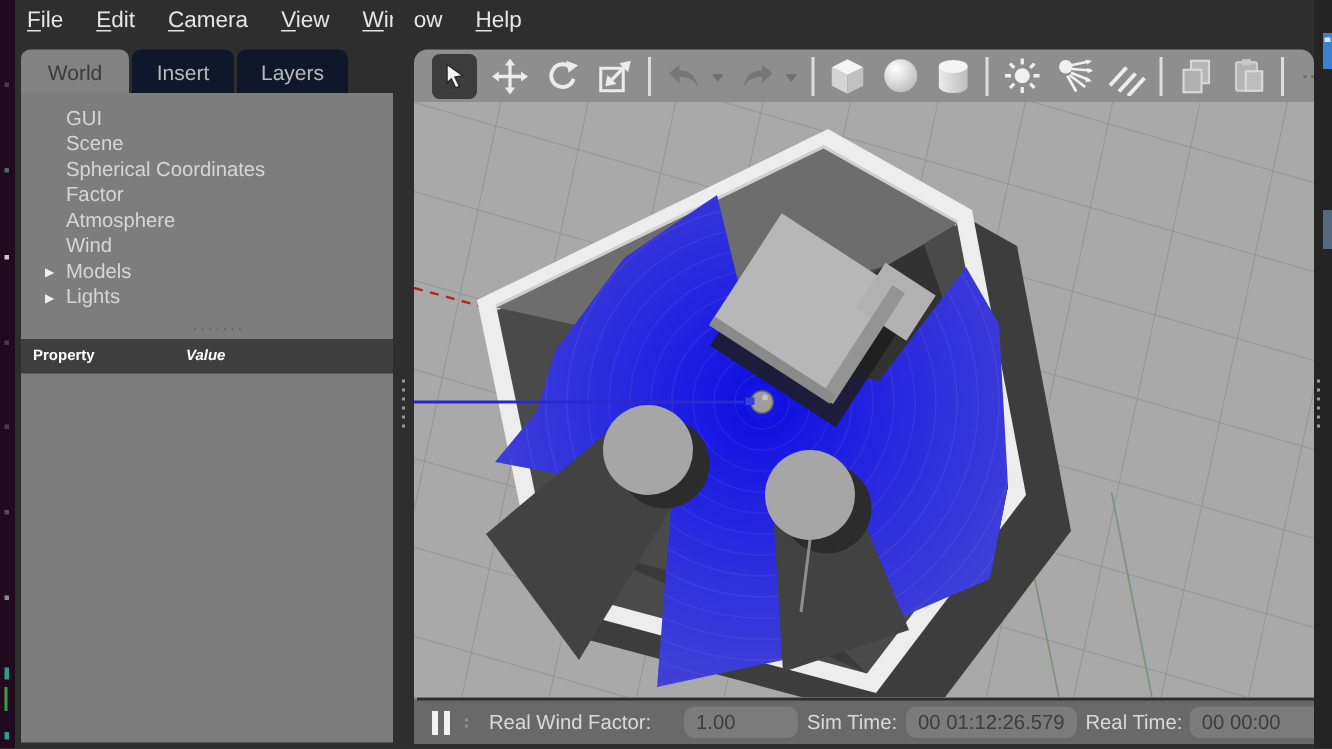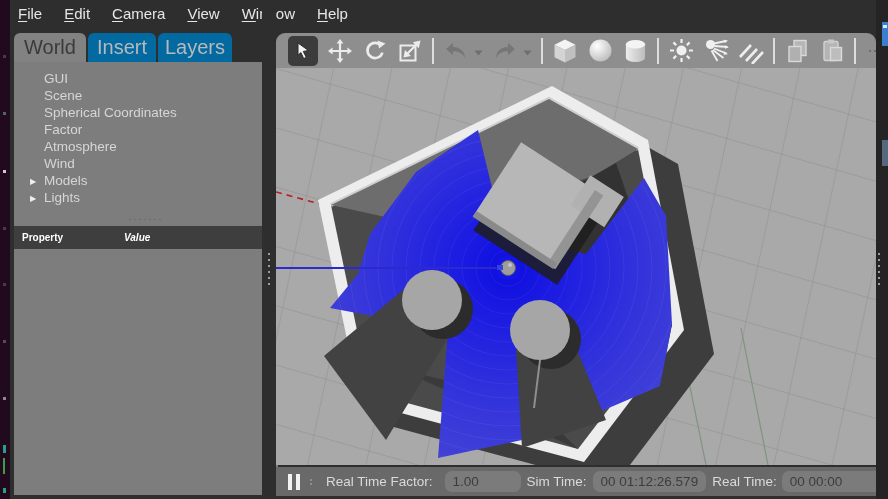--- a/index.html
+++ b/index.html
@@ -16,23 +16,23 @@
 
   
   .menubar { position:absolute; left:0; top:0; width:100%; height:27px; display:flex;
              align-items:center; padding-left:8px; gap:22px; }
   .menu-item { color:#e6e6e6; font-size:15px; cursor:default; }
   .menu-item .mkey { text-decoration:underline; text-underline-offset:2px; }
 
   
   .tabs { position:absolute; left:4px; top:33px; display:flex; gap:2px; }
   .tab { height:29px; display:flex; align-items:center; justify-content:center;
-         font-size:20px; border-radius:6px 6px 0 0; }
+         font-size:14px; border-radius:6px 6px 0 0; }
   .tab.active { background:#828282; color:#3a3a3a; width:72px; }
-  .tab.inactive { background:#0369a1; color:#b9b9b9; }
+  .tab.inactive { background:#0f172a; color:#b9b9b9; }
   .tab.t1 { width:68px; } .tab.t2 { width:74px; }
 
   
   .panel { position:absolute; left:4px; top:62px; width:264px; height:433px;
            background:#7d7d7d; border-radius:0 6px 0 0; }
   .tree { padding-top:8px; }
   .tree-item { position:relative; height:17px; line-height:17px; padding-left:30px;
                font-size:13.5px; color:#d6d6d6; }
   .tree-item .tw { position:absolute; left:16px; top:1px; font-size:8px; color:#efefef; }
   .panel-grip { height:12px; text-align:center; color:#565656; font-size:9px;
@@ -66,21 +66,21 @@
   
   .statusbar { position:absolute; left:266px; top:467px; width:600px; height:29px;
                background:#696969; display:flex; align-items:center; overflow:hidden; }
   .pause { display:flex; gap:4px; margin-left:12px; }
   .pause i { width:4px; height:16px; background:#f2f2f2; display:block; }
   .sgrip { display:flex; flex-direction:column; gap:2px; margin-left:10px; }
   .sgrip i { width:2px; height:2px; background:#8f8f8f; display:block; }
   .slabel { color:#dadada; font-size:13.5px; white-space:nowrap; }
   .spill { background:#7b7b7b; color:#3d3d3d; font-size:13.5px; border-radius:7px;
            height:21px; line-height:21px; padding:0 8px; white-space:nowrap; overflow:hidden; }
-  .l1 { margin-left:14px; } .p1 { margin-left:12px; width:76px; flex-shrink:0; }
+  .l1 { margin-left:14px; } .p1 { margin-left:22px; width:76px; flex-shrink:0; }
   .l2 { margin-left:6px; } .p2 { margin-left:6px; flex-shrink:0; }
   .l3 { margin-left:6px; } .p3 { margin-left:5px; width:160px; flex-shrink:0; }
 
   
   .rstrip { position:absolute; left:876px; top:0; width:12px; height:499px; background:#242424; }
   .rstrip .dots { position:absolute; left:2px; top:253px; display:flex; flex-direction:column; gap:4px; }
   .frag-blue { position:absolute; left:6px; top:22px; width:6px; height:24px; background:#3b7fd0; }
   .frag-blue i { position:absolute; left:1px; top:3px; width:4px; height:3px; background:#dce9f7; display:block; }
   .frag-slate { position:absolute; left:6px; top:140px; width:6px; height:26px; background:#54687f; }
 </style>
@@ -366,21 +366,21 @@
 
     <div class="statusbar">
       <div class="pause">
           <i></i>
           <i></i>
         </div>
       <div class="sgrip">
           <i></i>
           <i></i>
         </div>
-      <span class="slabel l1">Real Time Factor:</span>
+      <span class="slabel l1">Real Wind Factor:</span>
       <span class="spill p1">1.00</span>
       <span class="slabel l2">Sim Time:</span>
       <span class="spill p2">00 01:12:26.579</span>
       <span class="slabel l3">Real Time:</span>
       <span class="spill p3">00 00:00</span>
     </div>
   </div>
 
   <div class="rstrip">
     <span class="frag-blue">

